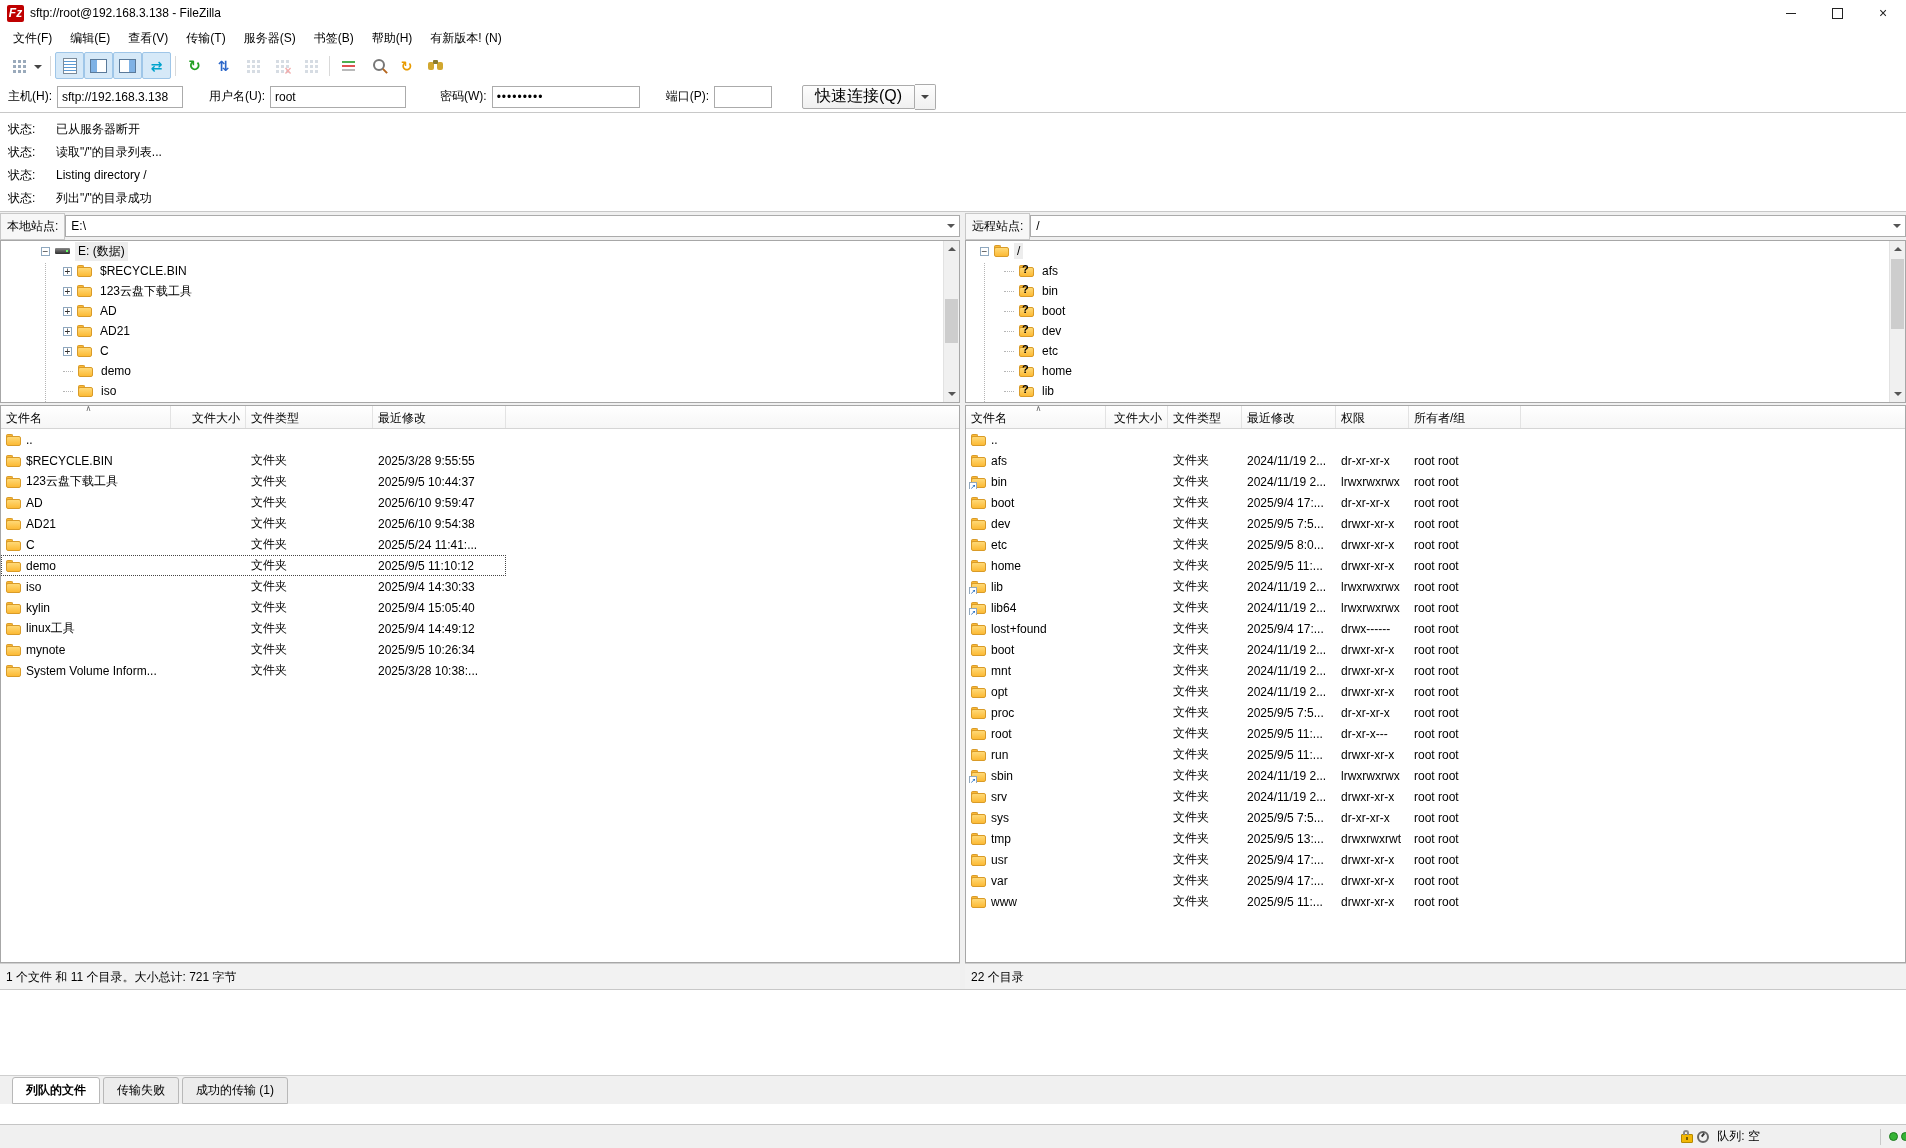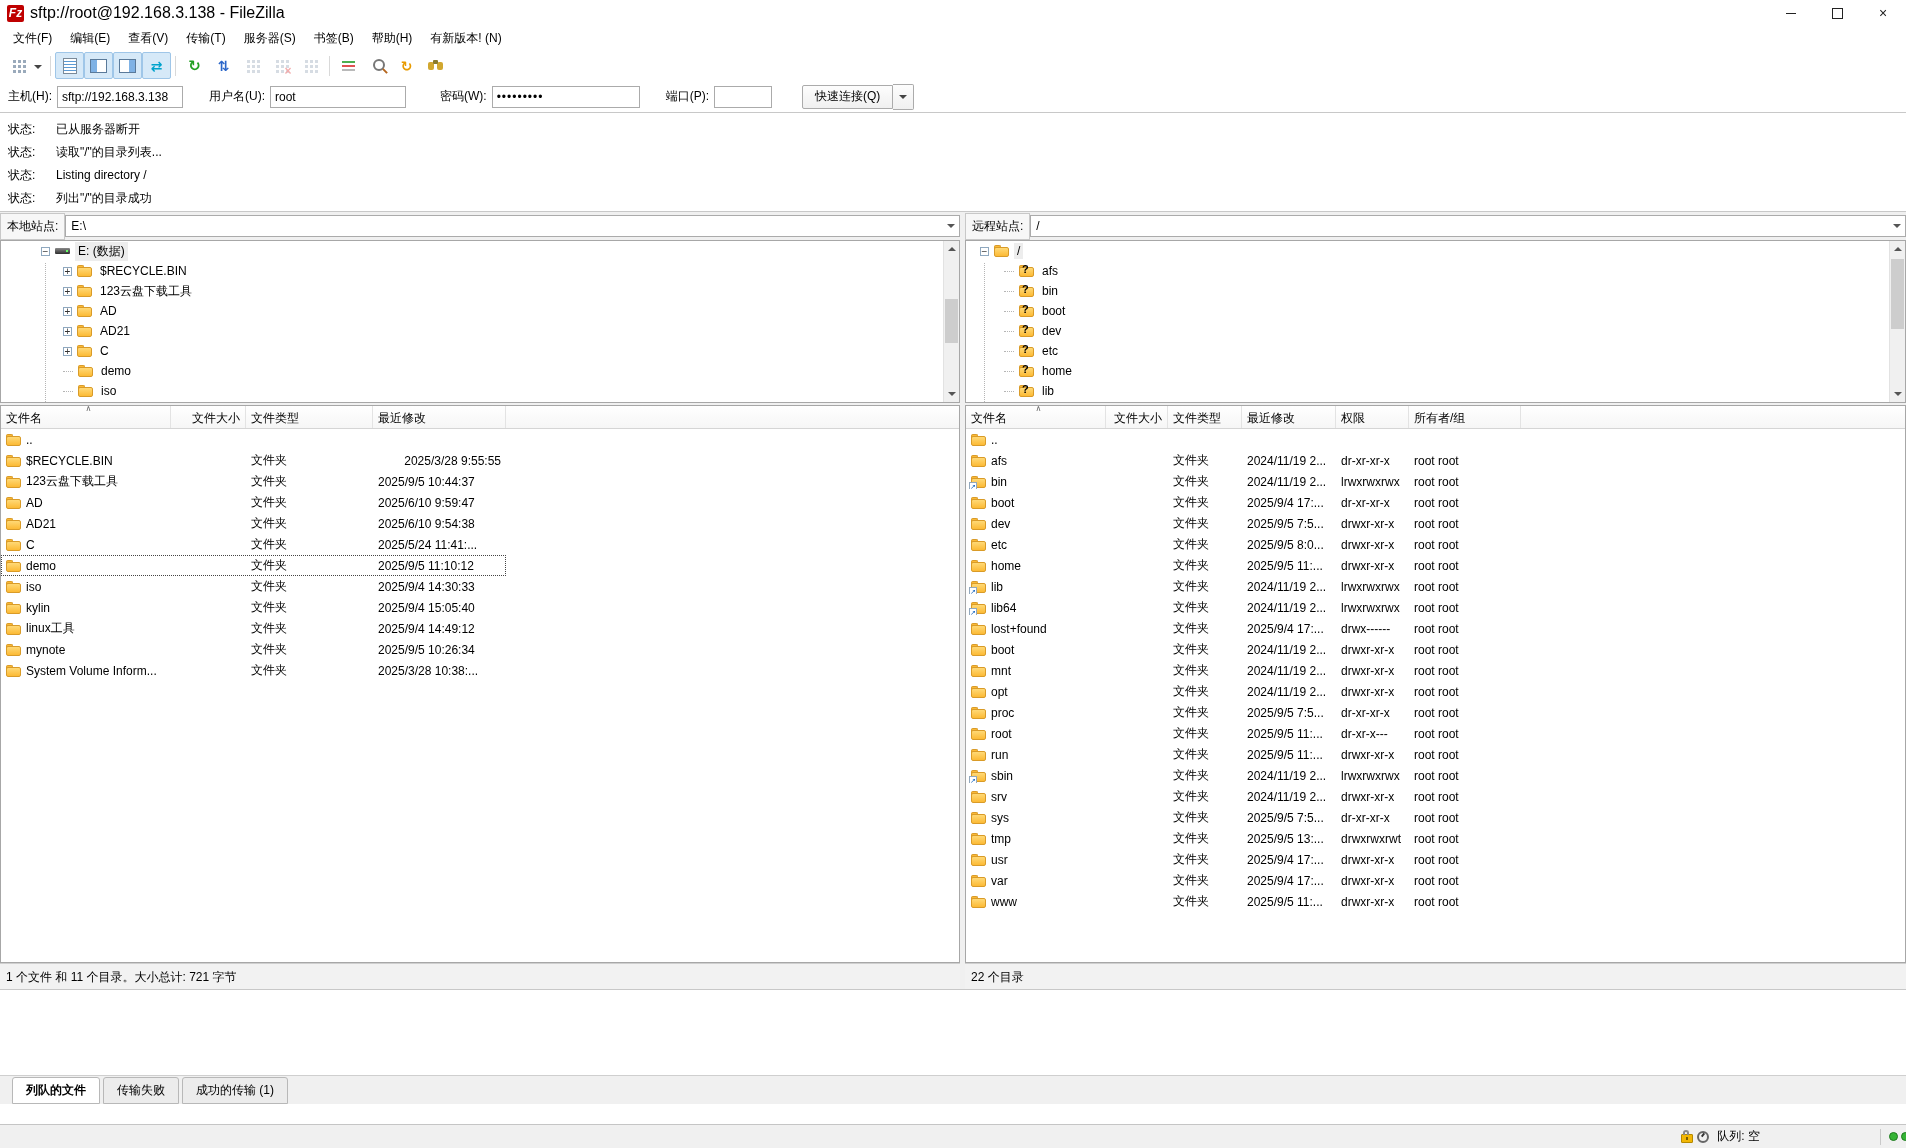--- a/index.html
+++ b/index.html
@@ -3,21 +3,21 @@
 <meta charset="utf-8">
 <style>
   html,body{margin:0;padding:0;width:1906px;height:1148px;overflow:hidden;
     font-family:"Liberation Sans","DejaVu Sans",sans-serif;font-size:12px;color:#000;background:#fff;}
   #app{position:relative;width:1906px;height:1148px;background:#fff;overflow:hidden;}
 
   
   .titlebar{position:absolute;top:0;left:0;right:0;height:26px;background:#fff;display:flex;align-items:center;border-bottom:1px solid #f0f0f0;}
   .fz-logo{width:17px;height:17px;margin:0 6px 0 7px;background:#bf0000;color:#fff;font-weight:700;font-style:italic;
     font-size:12px;line-height:17px;text-align:center;border-radius:2px;flex:none;}
-  .title-text{flex:1;font-size:16px;}
+  .title-text{flex:1;font-size:12px;}
   .win-controls{display:flex;height:26px;}
   .win-btn{width:46px;height:26px;display:flex;align-items:center;justify-content:center;color:#222;}
   .glyph-min{width:10px;height:1px;background:#222;}
   .glyph-max{width:9px;height:9px;border:1px solid #222;}
   .glyph-close{font-size:14px;line-height:14px;}
 
   
   .menubar{position:absolute;top:26px;left:0;right:0;height:24px;background:#fff;display:flex;align-items:center;padding-left:4px;}
   .menu-item{padding:3px 9px;}
 
@@ -51,21 +51,21 @@
   .ti-bino::after{content:"";position:absolute;left:5px;top:0;width:5px;height:4px;background:#8a7a2c;border-radius:1px;}
 
   
   .quickbar{position:absolute;top:81px;left:0;right:0;height:31px;background:#fff;display:flex;align-items:center;padding-left:8px;}
   .quickbar label{margin-right:5px;}
   .qc-input{height:20px;border:1px solid #ababab;padding:0 4px;font-family:Liberation Sans, sans-serif;font-size:12px;outline:none;background:#fff;}
   #host-input{width:116px;margin-right:26px;}
   #user-input{width:126px;margin-right:34px;}
   #pass-input{width:138px;margin-right:26px;letter-spacing:1px;}
   #port-input{width:48px;margin-right:30px;}
-  .qc-btn{height:24px;border:1px solid #ababab;background:linear-gradient(#fdfdfd,#f0f0f0);padding:0 12px;font-family:inherit;font-size:12px;border-radius:2px 0 0 2px;}
+  .qc-btn{height:24px;border:1px solid #ababab;background:linear-gradient(#fdfdfd,#f0f0f0);padding:0 12px;font-family:inherit;font-size:16px;border-radius:2px 0 0 2px;}
   .qc-dd{height:24px;width:20px;border:1px solid #ababab;border-left:none;background:linear-gradient(#fdfdfd,#f0f0f0);display:flex;align-items:center;justify-content:center;border-radius:0 2px 2px 0;}
   .qc-dd span{width:0;height:0;border:4px solid transparent;border-top-color:#444;margin-top:4px;}
 
   
   .logpane{position:absolute;top:112px;left:0;right:0;height:100px;border-top:1px solid #c8c8c8;border-bottom:1px solid #c8c8c8;background:#fff;padding:6px 0 0 8px;box-sizing:border-box;overflow:hidden;}
   .log-line{height:23px;line-height:20px;display:flex;}
   .log-label{width:48px;flex:none;}
 
   
   .main{position:absolute;top:212px;left:0;right:0;bottom:158px;background:#f0f0f0;}
@@ -369,21 +369,21 @@
             <div class="frow" style="width: 505px;">
               <div class="fcell name-wrap" style="width: 170px;">
                 <span class="fi">
                   <span class="ftab"></span>
                   <span class="fbody"></span>
                 </span>
                 <span>$RECYCLE.BIN</span>
               </div>
               <div class="fcell right" style="width: 75px;"></div>
               <div class="fcell" style="width: 127px;">文件夹</div>
-              <div class="fcell" style="width: 133px; text-align: right;">2025/3/28 9:55:55</div>
+              <div class="fcell" style="width: 133px;">2025/3/28 9:55:55</div>
             </div>
             <div class="frow" style="width: 505px;">
               <div class="fcell name-wrap" style="width: 170px;">
                 <span class="fi">
                   <span class="ftab"></span>
                   <span class="fbody"></span>
                 </span>
                 <span>123云盘下载工具</span>
               </div>
               <div class="fcell right" style="width: 75px;"></div>

